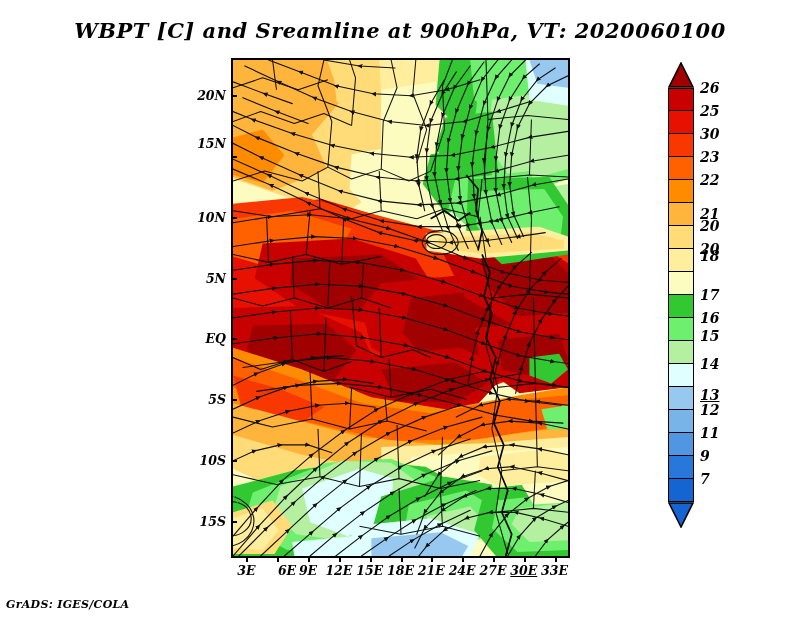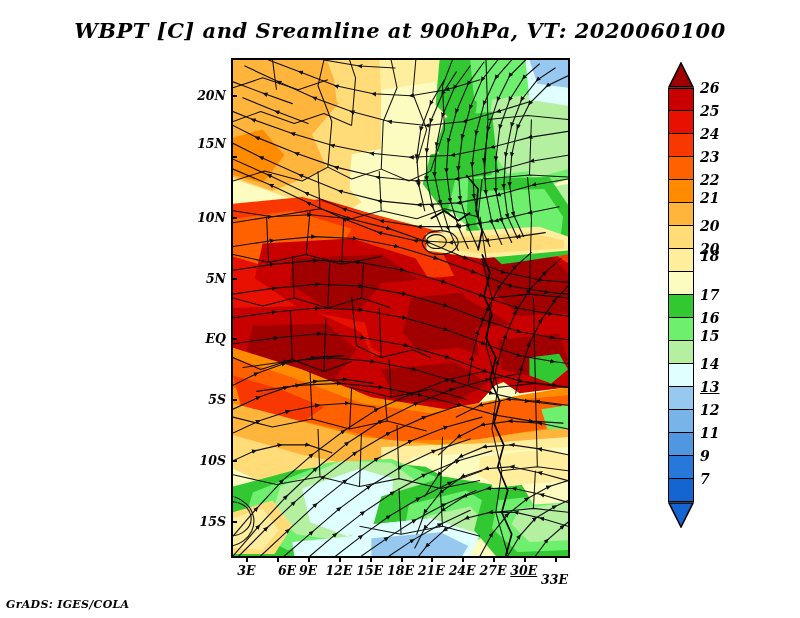--- a/index.html
+++ b/index.html
@@ -303,21 +303,21 @@
     <div class="xtick-label" style="left: 246.409px;">3E</div>
     <div class="xtick-label" style="left: 287px;">6E</div>
     <div class="xtick-label" style="left: 308.045px;">9E</div>
     <div class="xtick-label" style="left: 338.864px;">12E</div>
     <div class="xtick-label" style="left: 369.682px;">15E</div>
     <div class="xtick-label" style="left: 400.5px;">18E</div>
     <div class="xtick-label" style="left: 431.318px;">21E</div>
     <div class="xtick-label" style="left: 462.136px;">24E</div>
     <div class="xtick-label" style="left: 492.955px;">27E</div>
     <div class="xtick-label" style="left: 523.773px; text-decoration: underline;">30E</div>
-    <div class="xtick-label" style="left: 554.591px; margin-top: 9px;">33E</div>
+    <div class="xtick-label" style="left: 554.591px;">33E</div>
   </div>
 
 <div id="cbar">
   <svg id="cb-top-arrow" viewBox="0 0 26 26">
     <polygon points="13,1 25,25 1,25" fill="#a00000" stroke="#000" stroke-width="1.6"></polygon>
   </svg>
   <div id="cbar-swatches">
       <div class="cb-seg first" style="background: rgb(200, 0, 0);"></div>
       <div class="cb-seg" style="background: rgb(232, 16, 0);"></div>
       <div class="cb-seg" style="background: rgb(248, 56, 0);"></div>
@@ -335,32 +335,32 @@
       <div class="cb-seg" style="background: rgb(120, 180, 232);"></div>
       <div class="cb-seg" style="background: rgb(80, 150, 224);"></div>
       <div class="cb-seg" style="background: rgb(40, 120, 220);"></div>
       <div class="cb-seg" style="background: rgb(20, 100, 210);"></div>
     </div>
   <svg id="cb-bot-arrow" viewBox="0 0 26 26" style="top: 440px;">
     <polygon points="13,25 1,1 25,1" fill="#1464d2" stroke="#000" stroke-width="1.6"></polygon>
   </svg>
 <div class="cb-label" style="top: 26px;">26</div>
     <div class="cb-label" style="top: 49px;">25</div>
-    <div class="cb-label" style="top: 72px;">24</div>
+    <div class="cb-label" style="top: 72px;">30</div>
     <div class="cb-label" style="top: 95px;">23</div>
     <div class="cb-label" style="top: 118px;">22</div>
-    <div class="cb-label" style="top: 136px;">21</div>
+    <div class="cb-label" style="top: 152px;">21</div>
     <div class="cb-label" style="top: 164px;">20</div>
     <div class="cb-label" style="top: 187px;">20</div>
     <div class="cb-label" style="top: 194px;">18</div>
     <div class="cb-label" style="top: 233px;">17</div>
     <div class="cb-label" style="top: 256px;">16</div>
     <div class="cb-label" style="top: 274px;">15</div>
     <div class="cb-label" style="top: 302px;">14</div>
-    <div class="cb-label" style="top: 325px; text-decoration: underline;">13</div>
+    <div class="cb-label" style="top: 333px; text-decoration: underline;">13</div>
     <div class="cb-label" style="top: 348px;">12</div>
     <div class="cb-label" style="top: 371px;">11</div>
     <div class="cb-label" style="top: 394px;">9</div>
     <div class="cb-label" style="top: 417px;">7</div>
   </div>
 
 <div id="footer">GrADS: IGES/COLA</div>
 
 <div class="ytick-mark" style="top: 94.5854px;"></div>
 <div class="ytick-mark" style="top: 155.561px;"></div>

